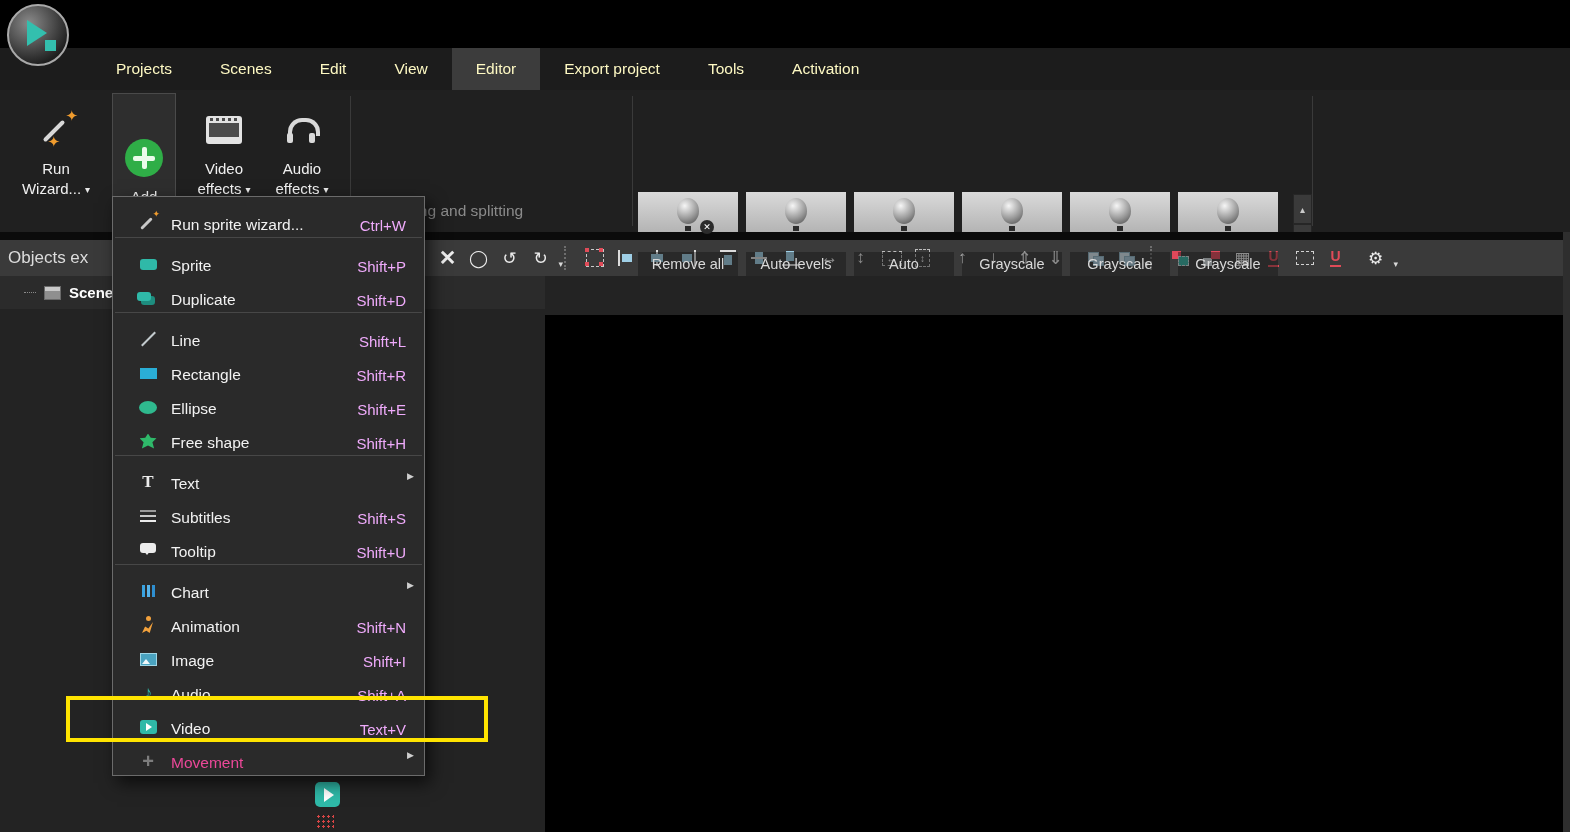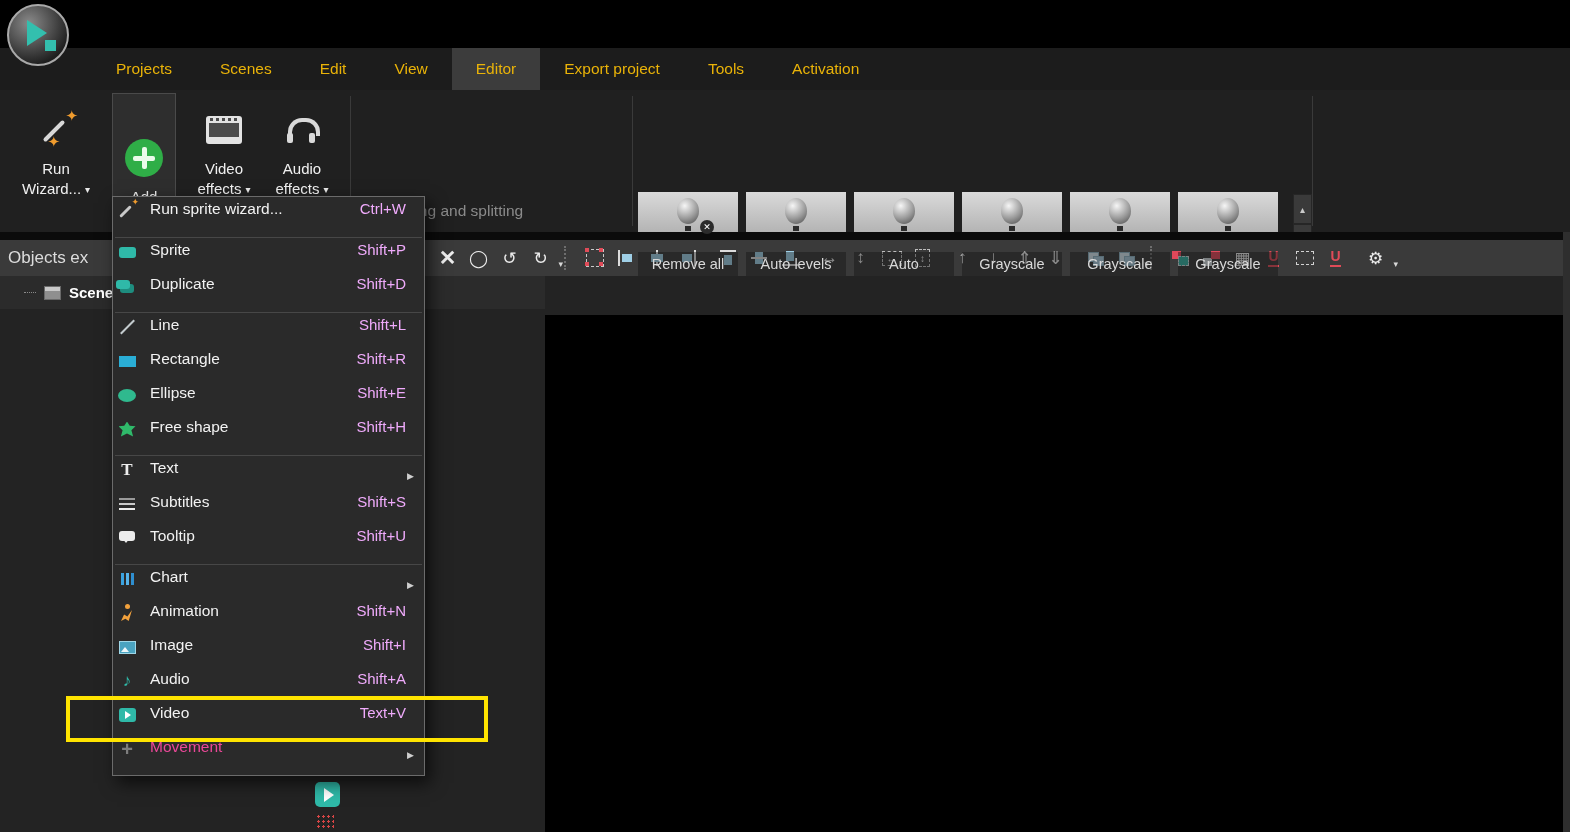--- a/index.html
+++ b/index.html
@@ -10,21 +10,21 @@
   .titlebar{position:absolute;left:0;top:0;width:100%;height:48px;background:#000;}
   .logo{position:absolute;left:7px;top:4px;width:58px;height:58px;border-radius:50%;
         background:radial-gradient(circle at 35% 30%,#8a8a8a,#1f1f1f 75%);border:2px solid #a9a9a9;z-index:6;}
   .logo::before{content:"";position:absolute;left:18px;top:14px;border:13px solid transparent;border-left:20px solid #33bfae;}
   .logo::after{content:"";position:absolute;right:11px;bottom:13px;width:11px;height:11px;background:#33bfae;}
   .qa{position:absolute;left:88px;top:11px;display:flex;gap:14px;align-items:center;}
   .qa-btn{width:22px;height:24px;position:relative;cursor:pointer;}
 
   
   .tabs{position:absolute;left:92px;top:48px;height:42px;display:flex;align-items:stretch;z-index:2;}
-  .tab{padding:0 24px;display:flex;align-items:center;font-size:15.5px;color:#eab308;cursor:pointer;white-space:nowrap;}
+  .tab{padding:0 24px;display:flex;align-items:center;font-size:15.5px;color:#fef9c3;cursor:pointer;white-space:nowrap;}
   .tab.active{background:#3c3c3c;text-align:center;}
 
   
   .ribbon{position:absolute;left:0;top:90px;width:100%;height:142px;background:#202020;padding-left:11px;}
   .gapline{position:absolute;left:0;top:232px;width:100%;height:8px;background:#0b0b0b;}
   .vline{position:absolute;top:6px;bottom:6px;width:1px;background:#3a3a3a;}
   .bigbtn{position:absolute;top:3px;height:134px;display:flex;flex-direction:column;align-items:center;padding-top:14px;cursor:pointer;box-sizing:border-box;}
   .bigbtn.active{background:#2e2e2e;box-shadow:inset 0 0 0 1px #4a4a4a;}
   .bicon{height:46px;display:flex;align-items:center;justify-content:center;margin-bottom:6px;position:relative;width:48px;}
   .bl{font-size:15px;line-height:19px;color:#f0f0f0;display:flex;align-items:center;}
@@ -119,21 +119,21 @@
   .right-strip{position:absolute;right:0;top:232px;width:7px;bottom:0;background:#2e2e2e;}
 
   .peek-video{position:absolute;left:315px;top:782px;width:25px;height:25px;background:#2fb9a8;border-radius:5px;z-index:10;}
   .peek-video::before{content:"";position:absolute;left:9px;top:6px;border:7px solid transparent;border-left:10px solid #fff;}
   .peek-red{position:absolute;left:316px;top:814px;width:18px;height:16px;z-index:10;
        background-image:radial-gradient(#d84545 34%,transparent 36%);background-size:5px 5px;}
 
   
   .menu{position:absolute;left:112px;top:196px;width:313px;background:#2a2a2a;border:1px solid #6b6b6b;
         box-shadow:5px 7px 16px rgba(0,0,0,.65);z-index:50;padding:3px 0;box-sizing:border-box;}
-  .mitem{height:34px;display:flex;align-items:flex-start;padding:0 10px 0 2px;font-size:15.5px;color:#f2f2f2;cursor:pointer;position:relative;}
+  .mitem{height:34px;display:flex;align-items:flex-end;padding:0 10px 0 2px;font-size:15.5px;color:#f2f2f2;cursor:pointer;position:relative;margin-left:21px;}
   .mitem .mlabel{margin-right:auto;}
   .mitem .msc{font-size:15px;color:#f0abfc;padding-right:8px;}
   .mitem.has-sub::after{content:"▶";position:absolute;right:10px;top:50%;transform:translateY(-50%);font-size:9px;color:#cfcfcf;}
   .mitem.disabled{color:#ec4899;}
   .mitem.disabled .mi{opacity:.55;filter:grayscale(.6);}
   .msep{height:7px;position:relative;}
   .msep::after{content:"";position:absolute;left:2px;right:2px;top:3px;height:1px;background:#474747;}
   .mi{width:24px;height:22px;margin-right:11px;position:relative;display:flex;align-items:center;justify-content:center;flex:none;}
   .wand-icon::before{content:"";position:absolute;left:3px;top:10px;width:15px;height:3px;background:#c9c9c9;border-radius:2px;transform:rotate(-45deg);}
   .wand-icon::after{content:"✦";position:absolute;right:0;top:-3px;color:#f09c2e;font-size:9px;}

